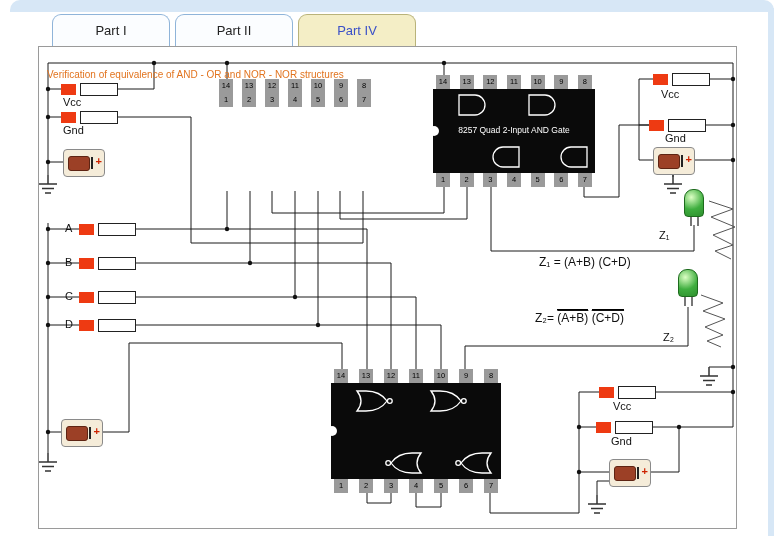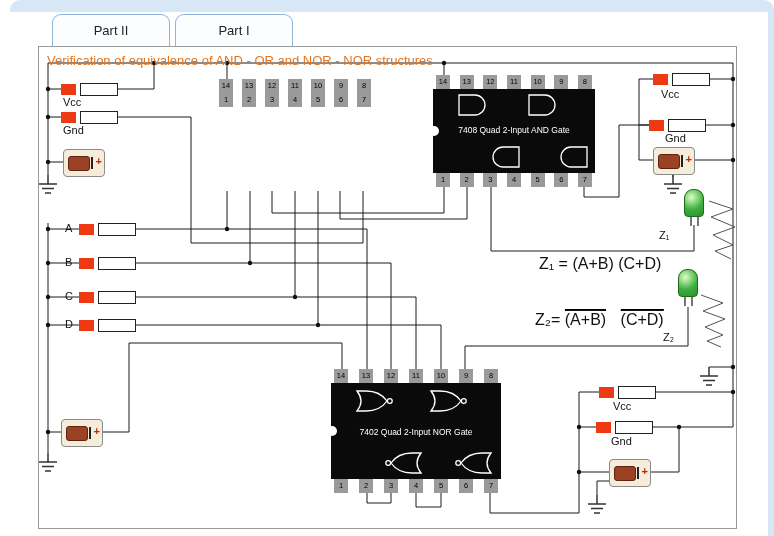--- a/index.html
+++ b/index.html
@@ -14,25 +14,25 @@
        font-size:13px;background:#fbfdff;border:1px solid #8fb4d9;border-bottom:none;
        border-radius:9px 9px 0 0;color:#222;cursor:pointer;}
   .tab.active{background:var(--tab-active-bg,#f4eec6);color:var(--tab-active-text,#3a50c8);
        border-color:#b9b37a;}
   
   .canvas{position:absolute;left:38px;top:46px;width:697px;height:481px;background:#fff;
           border:1px solid #9a9a9a;overflow:hidden;}
   .wires{position:absolute;left:0;top:0;}
   .wirepaths path{stroke:var(--wire-color,#1a1a1a);fill:none;stroke-width:1;}
   .junctions circle{fill:#111;}
-  .title{position:absolute;left:8px;top:6px;font-size:13px;color:var(--title-orange,#e2741f);}
+  .title{position:absolute;left:8px;top:22px;font-size:10px;color:var(--title-orange,#e2741f);}
   .lbl{position:absolute;font-size:11px;color:#111;}
-  .eq{position:absolute;font-size:16px;color:#111;white-space:nowrap;}
+  .eq{position:absolute;font-size:12px;color:#111;white-space:nowrap;}
   .dovl{display:inline-block;text-decoration:overline;border-top:1px solid #000;padding-top:1px;}
-  .dovl+ .dovl{margin-left:10px;}
+  .dovl+ .dovl{margin-left:0;}
   
   .chip{position:absolute;}
   .pinrow{display:flex;justify-content:space-between;padding:0 3px;height:14px;}
   .pin{width:14px;height:14px;background:var(--pin-gray,#9a9a9a);font-size:7.5px;line-height:14px;
        text-align:center;color:#000;}
   .chipbody{position:relative;background:var(--chip-bg,#0a0a0a);}
   .chipbody svg{position:absolute;left:0;top:0;}
   .chipbody svg path,.chipbody svg circle{stroke:#fff;fill:none;stroke-width:1.3;}
   .chiplabel{position:absolute;left:0;right:0;text-align:center;color:#fff;font-size:8.5px;}
   .notch{position:absolute;left:-4px;top:calc(50% - 5px);width:10px;height:10px;background:#fff;
@@ -59,22 +59,23 @@
   .wave polyline{stroke:#555;stroke-width:1;fill:none;}
 </style>
 </head>
 <body>
 
 <div class="page">
   <div class="top-band"></div>
   <div class="right-band"></div>
 
   <div class="tabbar">
+    <div class="tab">Part I</div>
     <div class="tab">Part II</div>
-    <div class="tab">Part I</div>
+    <div class="tab active">Part IV</div>
   </div>
 
   <div class="canvas">
 
     <svg class="wires" width="697" height="481" viewBox="0 0 697 481">
       <g class="wirepaths">
         <path d="M9 16 H694 V380"></path>
         <path d="M9 16 V128 M9 42 H22 M9 70 H22 M9 115 H24"></path>
         <path d="M77 42 H115 V16"></path>
         <path d="M77 70 H152 V196 H324 V144"></path>
@@ -214,21 +215,21 @@
           <g transform="translate(96,6)">
               <path d="M0 0 H16 A10 10 0 0 1 16 20 H0 Z"></path>
             </g>
           <g transform="translate(86,78) rotate(180)">
               <path d="M0 0 H16 A10 10 0 0 1 16 20 H0 Z"></path>
             </g>
           <g transform="translate(154,78) rotate(180)">
               <path d="M0 0 H16 A10 10 0 0 1 16 20 H0 Z"></path>
             </g>
         </svg>
-        <div class="chiplabel" style="top:36px">7408 Quad 2-Input AND Gate</div>
+        <div class="chiplabel" style="top:36px">8257 Quad 2-Input AND Gate</div>
         <div class="notch"></div>
       </div>
       <div class="pinrow">
           <div class="pin">1</div>
           <div class="pin">2</div>
           <div class="pin">3</div>
           <div class="pin">4</div>
           <div class="pin">5</div>
           <div class="pin">6</div>
           <div class="pin">7</div>
@@ -257,21 +258,20 @@
             </g>
           <g transform="translate(90,90) rotate(180)">
               <path d="M0 0 Q8 10 0 20 L9 20 Q23 20 30 10 Q23 0 9 0 Z"></path>
               <circle cx="32.8" cy="10" r="2.4"></circle>
             </g>
           <g transform="translate(160,90) rotate(180)">
               <path d="M0 0 Q8 10 0 20 L9 20 Q23 20 30 10 Q23 0 9 0 Z"></path>
               <circle cx="32.8" cy="10" r="2.4"></circle>
             </g>
         </svg>
-        <div class="chiplabel" style="top:44px">7402 Quad 2-Input NOR Gate</div>
         <div class="notch"></div>
       </div>
       <div class="pinrow">
           <div class="pin">1</div>
           <div class="pin">2</div>
           <div class="pin">3</div>
           <div class="pin">4</div>
           <div class="pin">5</div>
           <div class="pin">6</div>
           <div class="pin">7</div>

